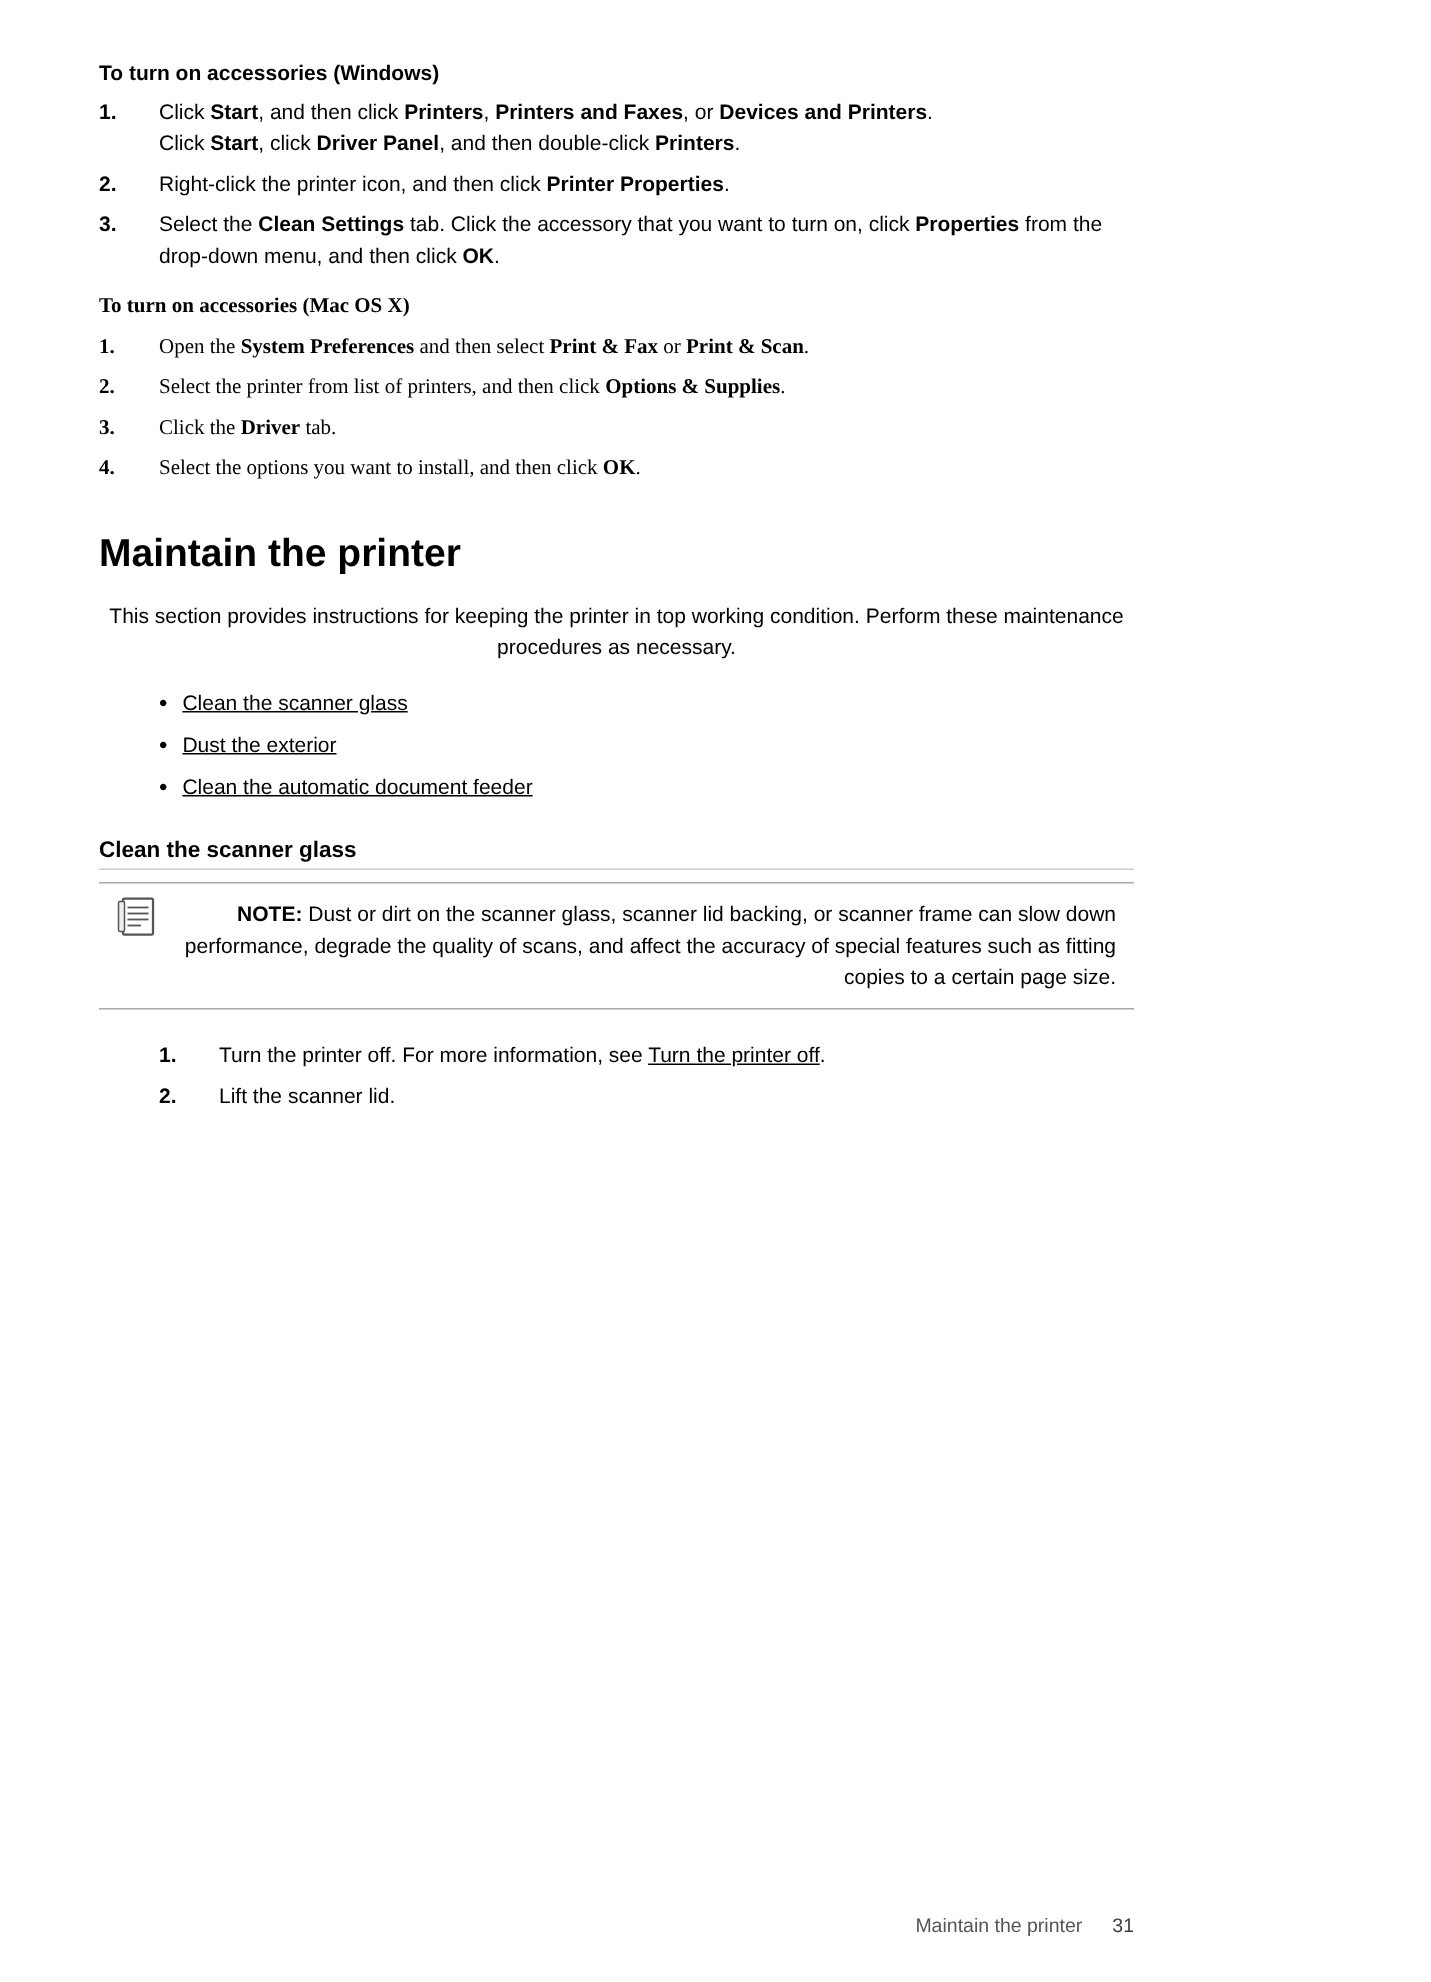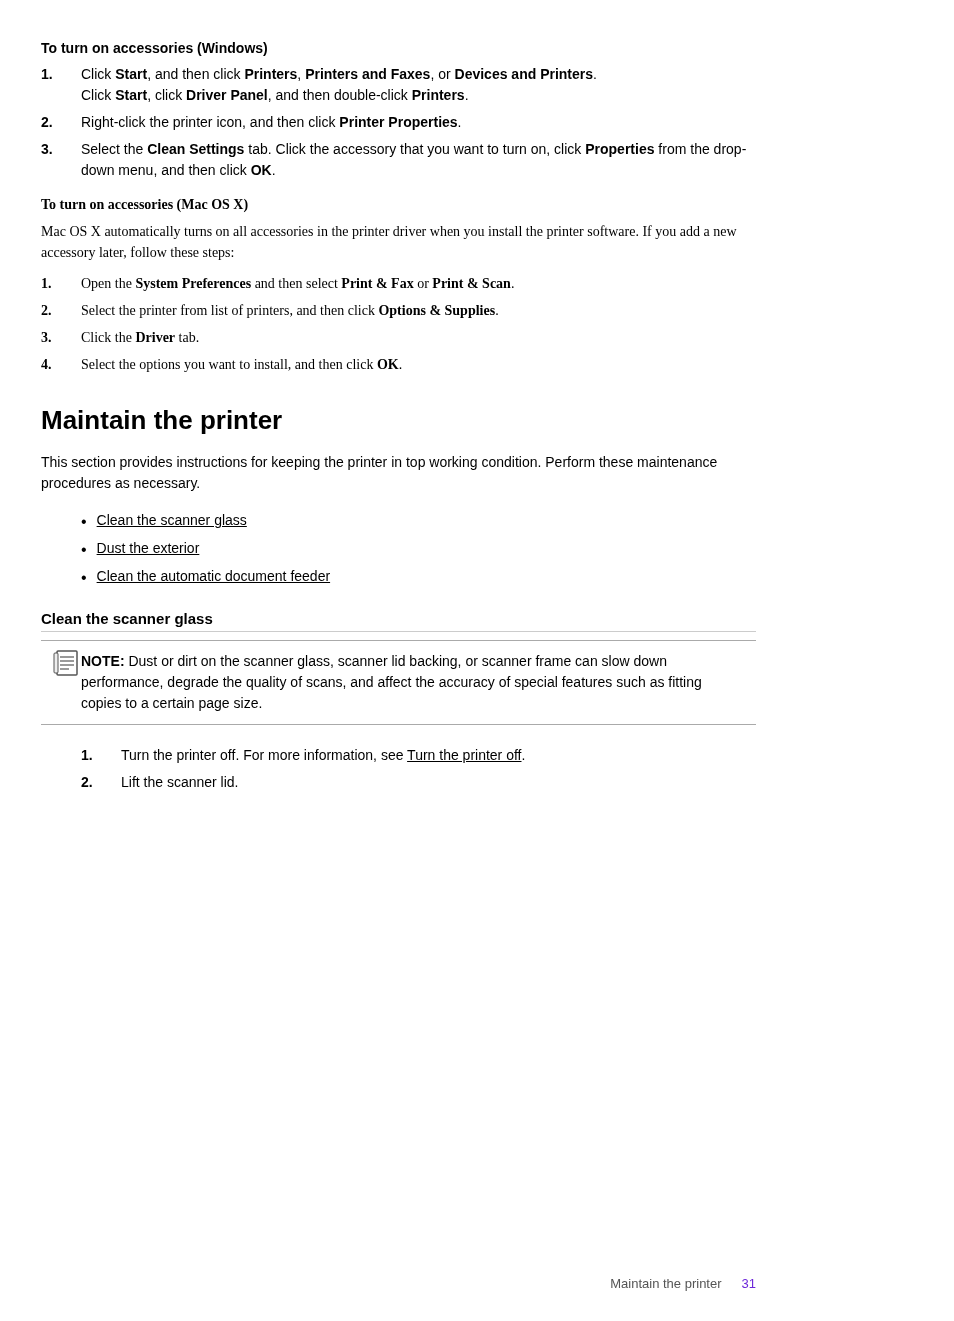--- a/index.html
+++ b/index.html
@@ -13,21 +13,21 @@
       font-family: Arial, Helvetica, sans-serif;
       font-size: 14px;
       color: #000000;
       width: 954px;
       min-height: 1321px;
     }
 
     .page {
       width: 836px;
       min-height: 1321px;
-      padding: 40px 80px 60px 41px;
+      padding: 40px 80px 60px 66px;
       position: relative;
     }
 
     .section {
       margin-bottom: 16px;
     }
 
     .subsection-heading {
       font-weight: bold;
       font-size: 14px;
@@ -73,20 +73,21 @@
       font-size: 26px;
       font-weight: bold;
       margin-bottom: 16px;
       margin-top: 30px;
       border-bottom: none;
     }
 
     .intro-text {
       margin-bottom: 16px;
       line-height: 1.5;
+      text-align: center;
     }
 
     .bullet-list {
       list-style: none;
       margin-left: 40px;
       margin-bottom: 20px;
     }
 
     .bullet-list li {
       display: flex;
@@ -126,20 +127,21 @@
       width: 28px;
       height: 24px;
       display: flex;
       align-items: center;
       justify-content: center;
     }
 
     .note-content {
       line-height: 1.5;
       flex: 1;
+      text-align: right;
     }
 
     .note-label {
       font-weight: bold;
     }
 
     .sub-subheading {
       font-weight: bold;
       font-size: 14px;
       margin-bottom: 8px;
@@ -155,21 +157,21 @@
       display: flex;
       align-items: center;
       gap: 20px;
     }
 
     .footer-text {
       color: #555555;
     }
 
     .footer-page {
-      color: #6d28d9;
+      color: #404040;
     }
 
     .indented {
       margin-left: 40px;
     }
   </style>
 </head>
 <body>
 
 <div class="page">
@@ -197,21 +199,20 @@
         <span class="num bold">3.</span>
         <span class="list-content">
           Select the <span class="bold">Clean Settings</span> tab. Click the accessory that you want to turn on, click <span class="bold">Properties</span> from the drop-down menu, and then click <span class="bold">OK</span>.
         </span>
       </li>
     </ol>
   </div>
 
   <div class="section" style="margin-top: 16px; font-family: Liberation Serif, serif;">
     <div class="subsection-heading">To turn on accessories (Mac OS X)</div>
-    <p style="margin-bottom: 10px; line-height: 1.5;">Mac OS X automatically turns on all accessories in the printer driver when you install the printer software. If you add a new accessory later, follow these steps:</p>
     <ol class="numbered-list">
 
       <li>
         <span class="num bold">1.</span>
         <span class="list-content">
           Open the <span class="bold">System Preferences</span> and then select <span class="bold">Print &amp; Fax</span> or <span class="bold">Print &amp; Scan</span>.
         </span>
       </li>
 
       <li>

